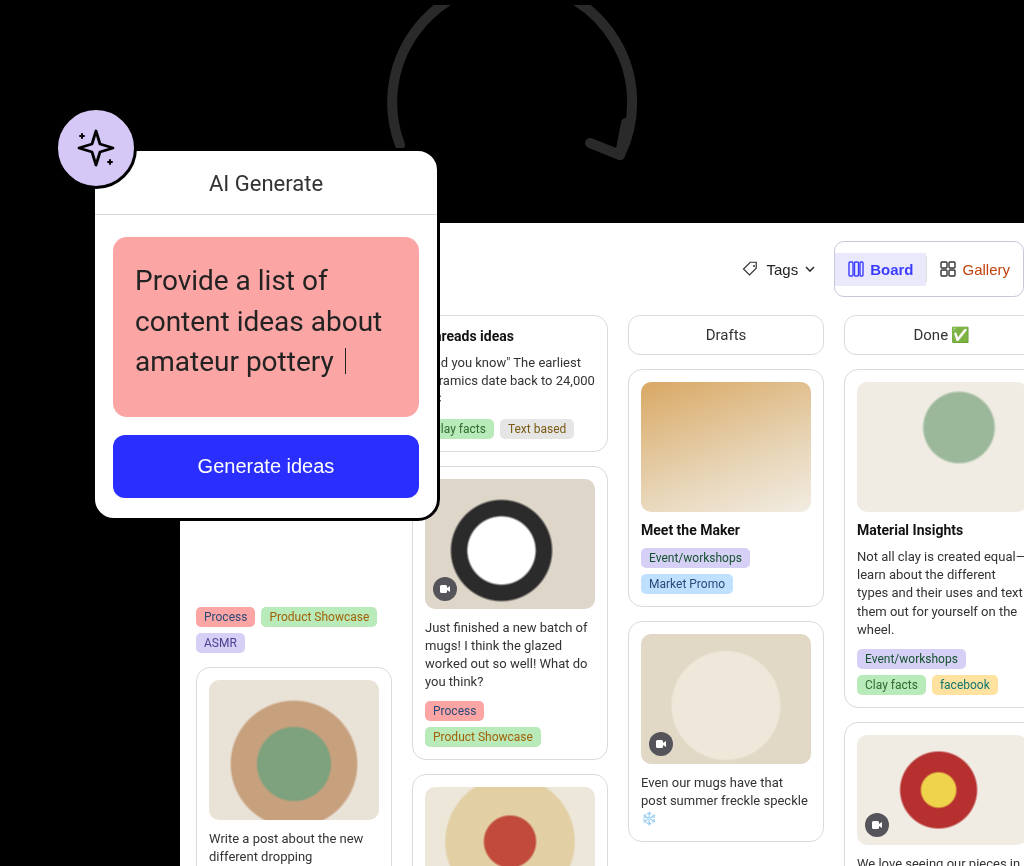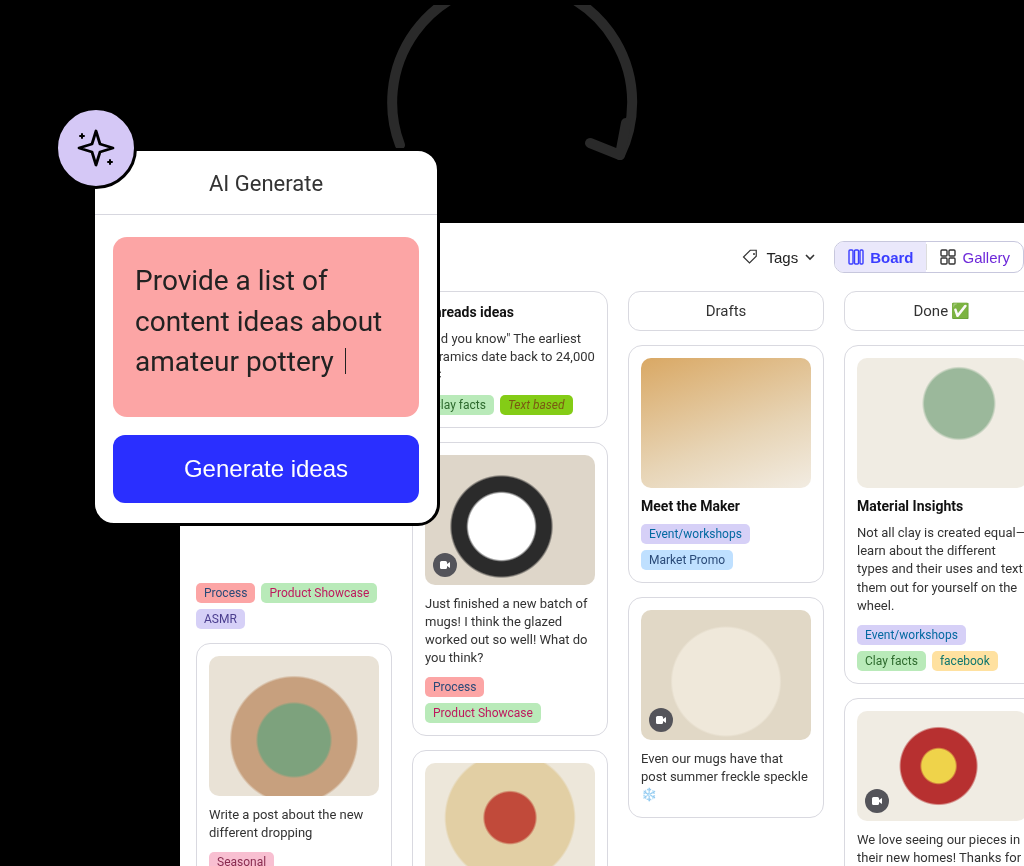--- a/index.html
+++ b/index.html
@@ -55,33 +55,33 @@
     border: none;
     cursor: pointer;
     padding: 6px 4px;
   }
   .view-switch {
     display: inline-flex;
     align-items: center;
     border: 1.5px solid #c7c7dd;
     border-radius: 10px;
     overflow: hidden;
-    height: 32px;
+    height: 56px;
     margin-right: 0;
   }
   .view-btn {
     display: inline-flex;
     align-items: center;
     gap: 6px;
     font-size: 15px;
     padding: 8px 13px;
     background: none;
     border: none;
     cursor: pointer;
-    color: #6d28d9;
+    color: #c2410c;
   }
   .view-btn.active {
     background: #eae8fb;
     color: #3a3dff;
     font-weight: 600;
   }
   .view-sep {
     width: 1px;
     height: 26px;
     background: #ddd;
@@ -154,26 +154,26 @@
     flex-wrap: wrap;
     gap: 6px;
   }
   .tag {
     font-size: 12px;
     padding: 3px 8px;
     border-radius: 5px;
     white-space: nowrap;
   }
   .tag.process   { background: #fca5a5; color: #2a4a78; }
-  .tag.showcase  { background: #b9eab9; color: #be185d; }
+  .tag.showcase  { background: #b9eab9; color: #a16207; }
   .tag.asmr      { background: #d6d0f7; color: #4b3e8f; }
   .tag.seasonal  { background: #f8bfd1; color: #8a2d4f; }
   .tag.clayfacts { background: #b9eab9; color: #2e6b2e; }
-  .tag.textbased { background: #84cc16; color: #7a5a12; font-style: italic; }
-  .tag.event     { background: #d6d0f7; color: #0369a1; }
+  .tag.textbased { background: #e5e5e5; color: #7a5a12; }
+  .tag.event     { background: #d6d0f7; color: #14532d; }
   .tag.promo     { background: #bfe0ff; color: #2a4a78; text-align: center; }
   .tag.facebook  { background: #ffe1a0; color: #0f766e; }
 
   
   .ai-badge {
     position: absolute;
     left: 55px;
     top: 107px;
     width: 82px;
     height: 82px;
@@ -223,21 +223,21 @@
     display: inline-block;
     width: 1px;
     height: 26px;
     background: #222;
     vertical-align: -3px;
     margin-left: 4px;
   }
   .ai-btn {
     background: #2a2fff;
     color: #fff;
-    font-size: 24px;
+    font-size: 20px;
     border: none;
     border-radius: 12px;
     padding: 20px 0;
     cursor: pointer;
     font-weight: 500;
   }
 
   
   .pic {
     width: 100%;

